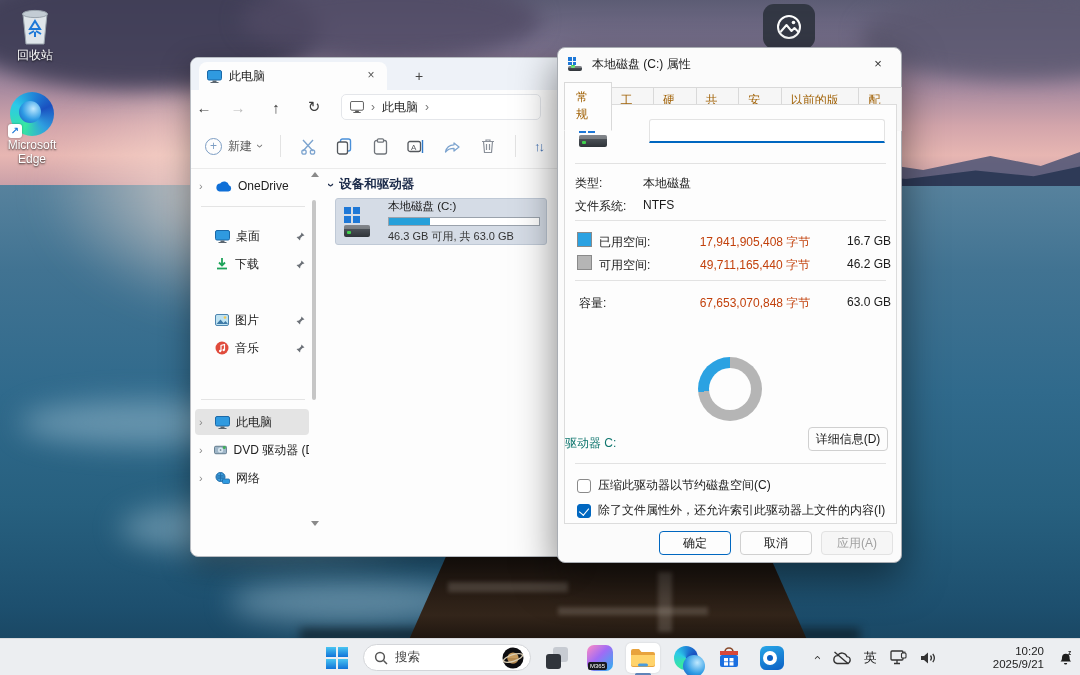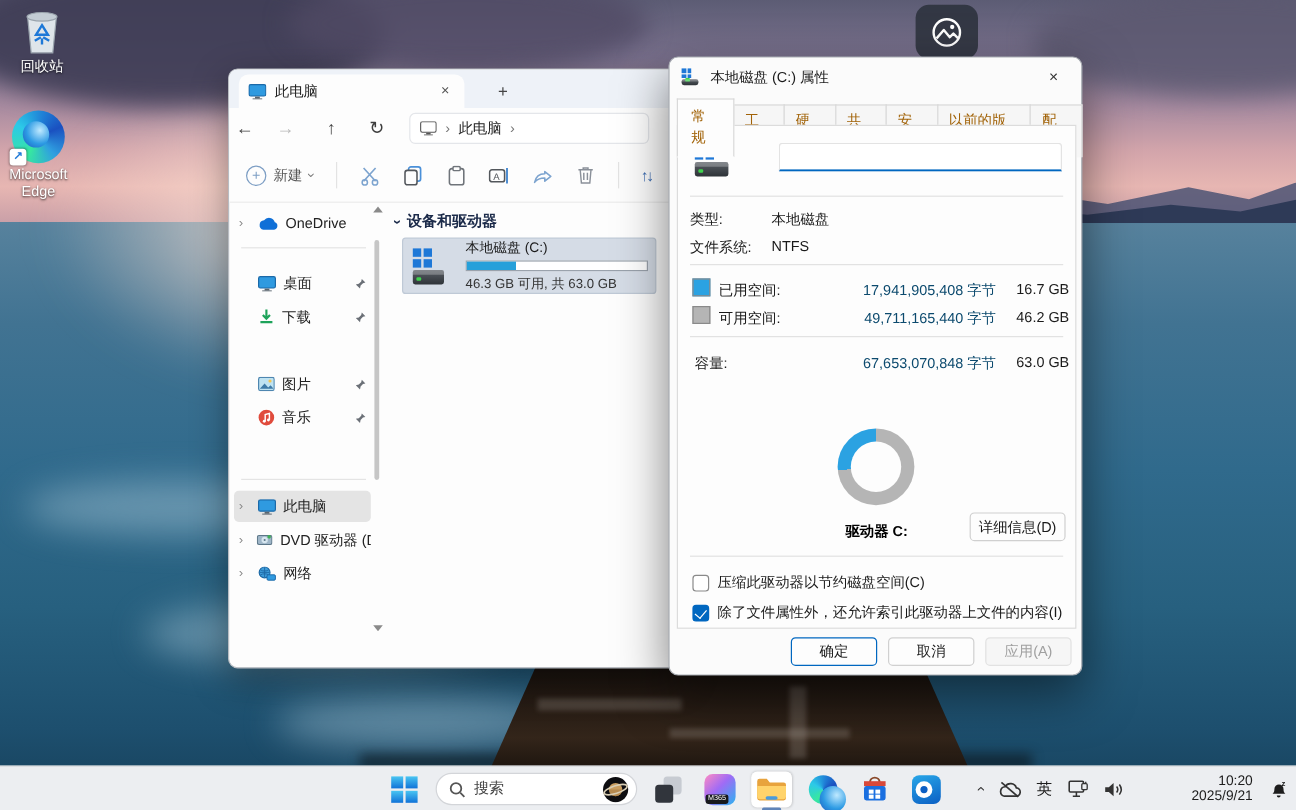--- a/index.html
+++ b/index.html
@@ -96,25 +96,25 @@
   .dlg-x{margin-left:auto;width:26px;height:22px;text-align:center;line-height:22px;font-size:13px;color:#333;border-radius:4px;}
   .dtabs{position:absolute;left:6px;top:34px;display:flex;align-items:flex-end;}
   .dtab{border:1px solid #d9d9d9;border-bottom:none;background:#f6f6f6;font-size:12px;color:#a16207;padding:4px 9px 5px;margin-right:-1px;}
   .dtab.active{background:#fdfdfd;padding:6px 11px 7px;position:relative;z-index:2;border-bottom:1px solid #fdfdfd;}
   .dpage{position:absolute;left:6px;top:56px;width:333px;height:420px;background:#fdfdfd;border:1px solid #dcdcdc;box-sizing:border-box;}
   .hsep{position:absolute;left:10px;width:311px;height:1px;background:#e2e2e2;}
   .namefield{position:absolute;left:84px;top:14px;width:236px;height:24px;background:#fff;border:1px solid #e3e3e3;border-bottom:2px solid #0067c0;border-radius:3px 3px 0 0;box-sizing:border-box;font-size:12px;padding:3px 6px;}
   .frow{position:absolute;left:10px;font-size:12px;color:#1a1a1a;}
   .fval{position:absolute;left:78px;font-size:12px;color:#1a1a1a;}
   .legendbox{position:absolute;left:12px;width:15px;height:15px;border:1px solid #8a8a8a;box-sizing:border-box;}
-  .bytes{position:absolute;width:150px;text-align:right;font-size:12px;color:#0c4a6e;left:115px;}
+  .bytes{position:absolute;width:150px;text-align:center;font-size:12px;color:#c2410c;left:115px;}
   .gbs{position:absolute;width:58px;text-align:right;font-size:12px;color:#1a1a1a;left:268px;}
   .donut{position:absolute;left:133px;top:252px;width:64px;height:64px;border-radius:50%;}
   .donut::after{content:"";position:absolute;left:11px;top:11px;width:42px;height:42px;border-radius:50%;background:#fdfdfd;}
-  .drivecap{position:absolute;left:0;top:330px;width:100%;text-align:center;font-size:12px;color:#000000;font-weight:bold;}
+  .drivecap{position:absolute;left:0;top:330px;width:100%;text-align:left;font-size:12px;color:#0f766e;}
   .detbtn{position:absolute;left:243px;top:322px;width:80px;height:24px;background:#fdfdfd;border:1px solid #d0d0d0;border-radius:4px;font-size:12px;color:#1a1a1a;text-align:center;line-height:22px;box-sizing:border-box;}
   .chkrow{position:absolute;left:12px;display:flex;align-items:center;gap:7px;font-size:12px;color:#1a1a1a;}
   .chk{width:14px;height:14px;border:1px solid #8a8a8a;border-radius:3px;box-sizing:border-box;background:#fff;position:relative;flex:none;}
   .chk.checked{background:#0067c0;border-color:#0067c0;}
   .chk.checked::after{content:"";position:absolute;left:3px;top:1px;width:5px;height:8px;border:solid #fff;border-width:0 1.6px 1.6px 0;transform:rotate(40deg);}
   .dbtns{position:absolute;left:0;bottom:0;width:100%;height:38px;display:flex;align-items:center;justify-content:flex-end;gap:9px;padding-right:8px;box-sizing:border-box;}
   .dbtn{width:72px;height:24px;border-radius:4px;font-size:12px;text-align:center;line-height:22px;box-sizing:border-box;background:#fdfdfd;border:1px solid #d0d0d0;color:#1a1a1a;}
   .dbtn.primary{border:1px solid #0067c0;}
   .dbtn.disabled{color:#a0a0a0;background:#f6f6f6;border-color:#e2e2e2;}
 

